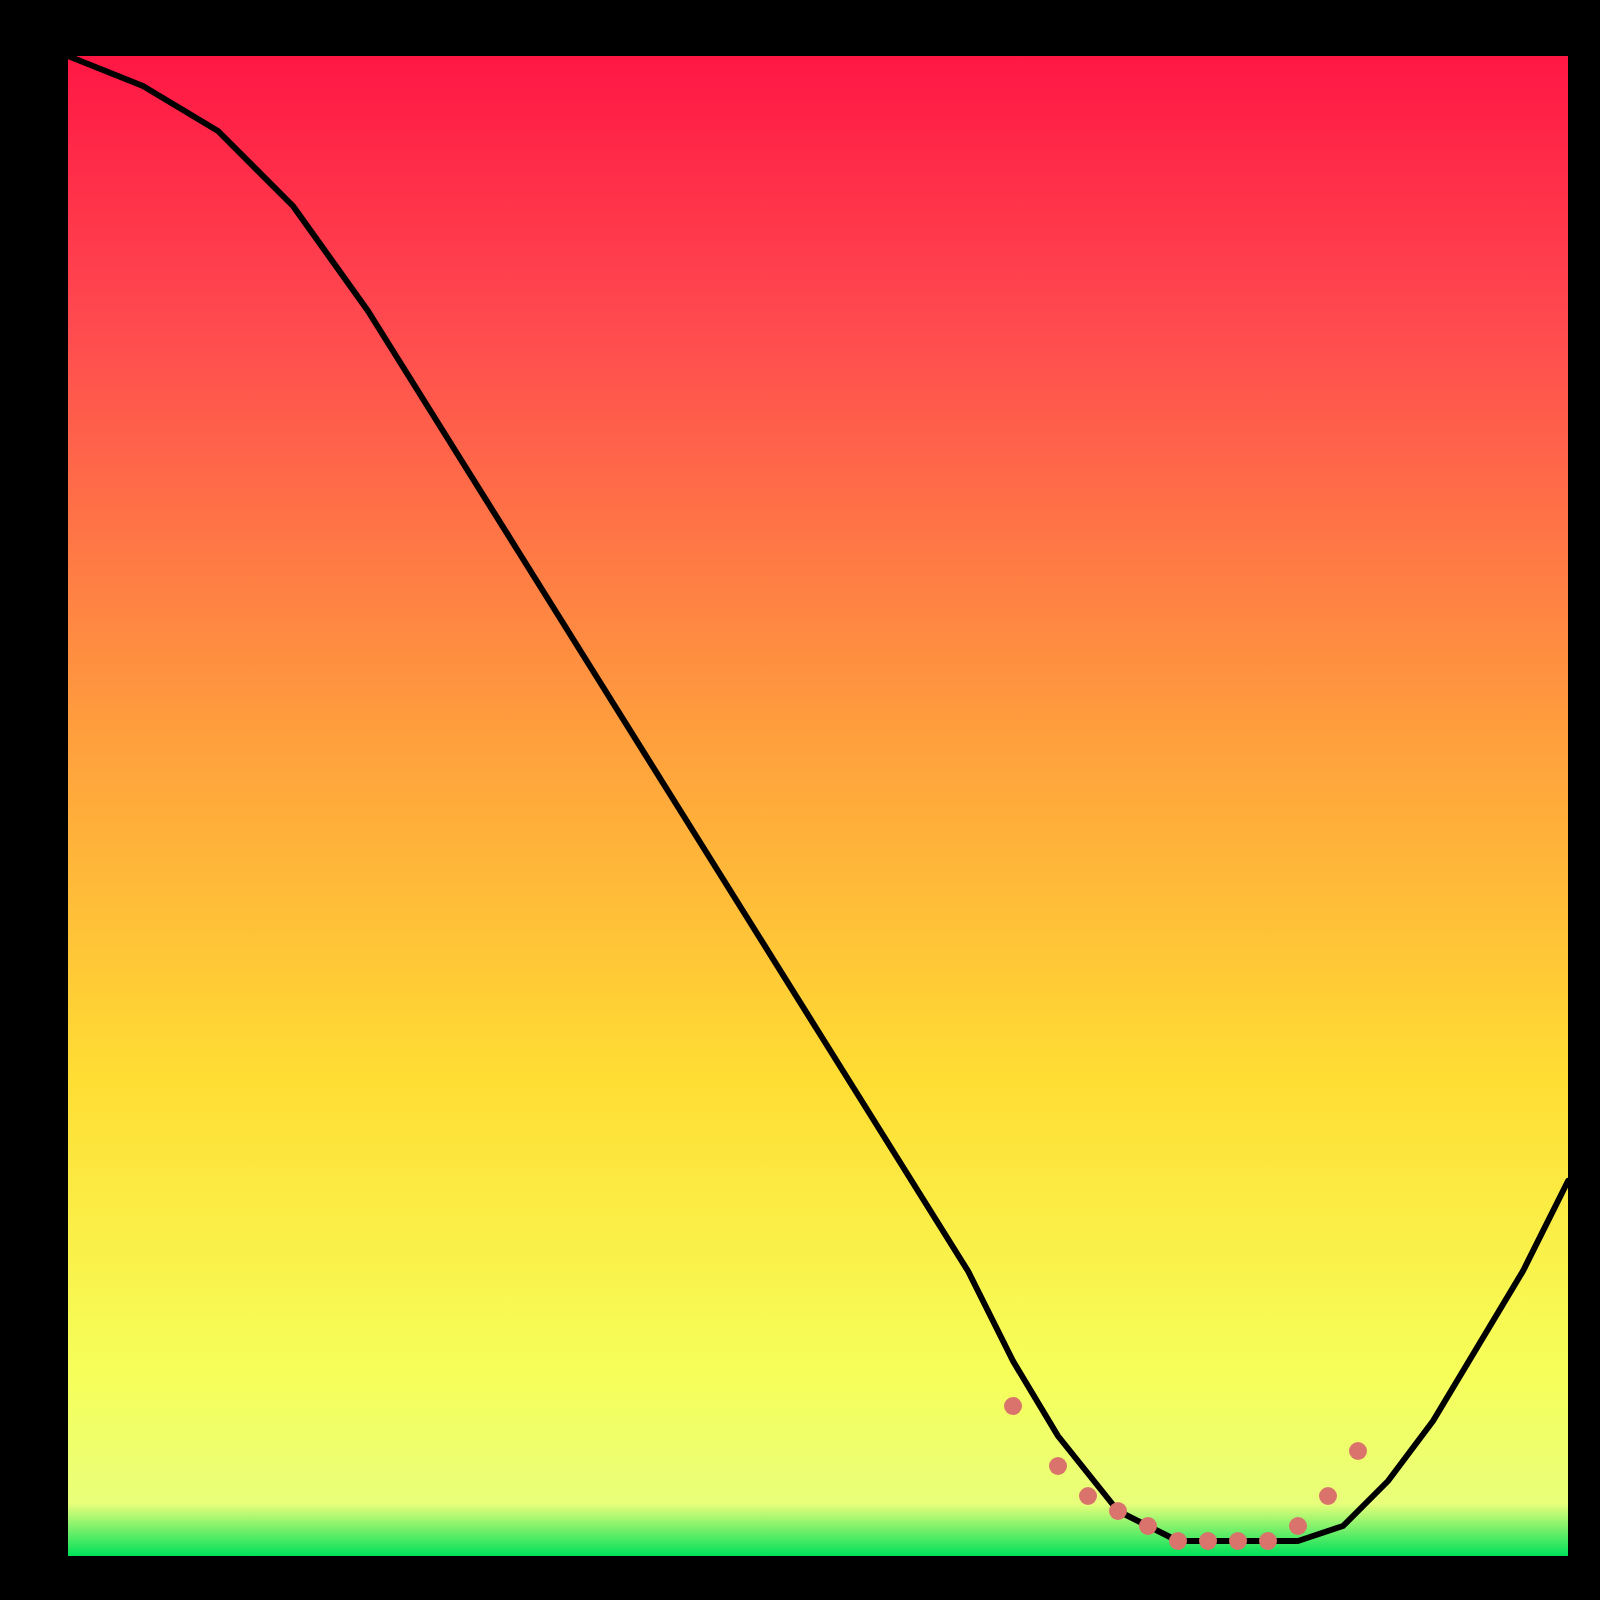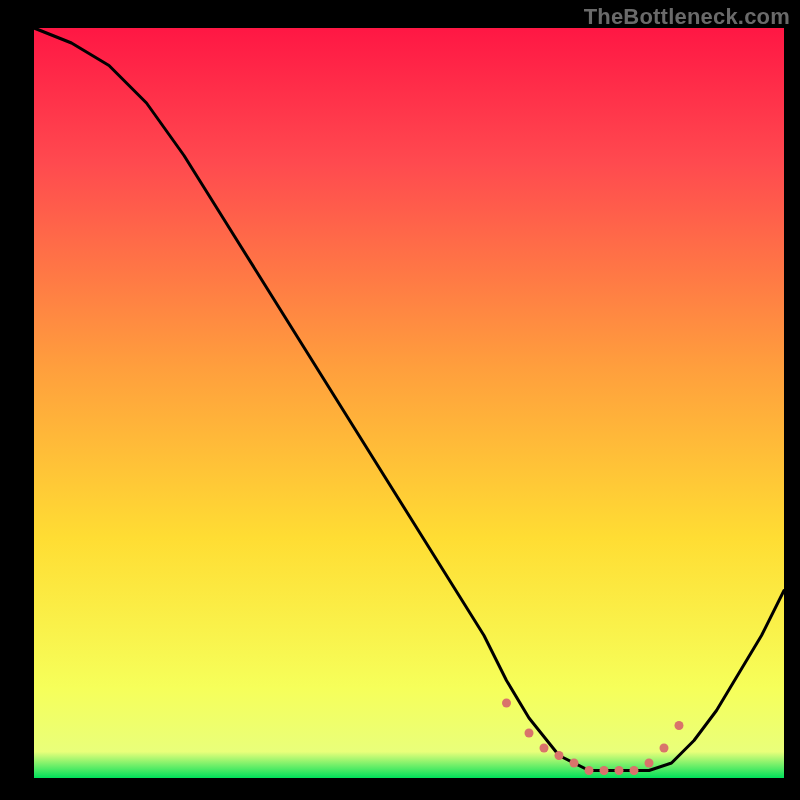--- a/index.html
+++ b/index.html
@@ -28,21 +28,20 @@
     z-index: 10;
   }
   svg {
     display: block;
   }
 </style>
 </head>
 <body>
 
 <div class="wrap">
-  <div class="watermark">TheBottleneck.com</div>
   <svg id="chart-svg" width="800" height="800" viewBox="0 0 800 800">
     <defs>
       <linearGradient id="bg-grad" x1="0" y1="0" x2="0" y2="1">
         <stop id="g-top" offset="0%" stop-color="#ff1744"></stop>
         <stop id="g-upper" offset="18%" stop-color="#ff4a4f"></stop>
         <stop id="g-mid1" offset="45%" stop-color="#ff9e3d"></stop>
         <stop id="g-mid2" offset="68%" stop-color="#ffdd33"></stop>
         <stop id="g-low" offset="88%" stop-color="#f6ff5a"></stop>
         <stop id="g-bot1" offset="96.5%" stop-color="#e9ff7a"></stop>
         <stop id="g-bot2" offset="100%" stop-color="#00e05a"></stop>

